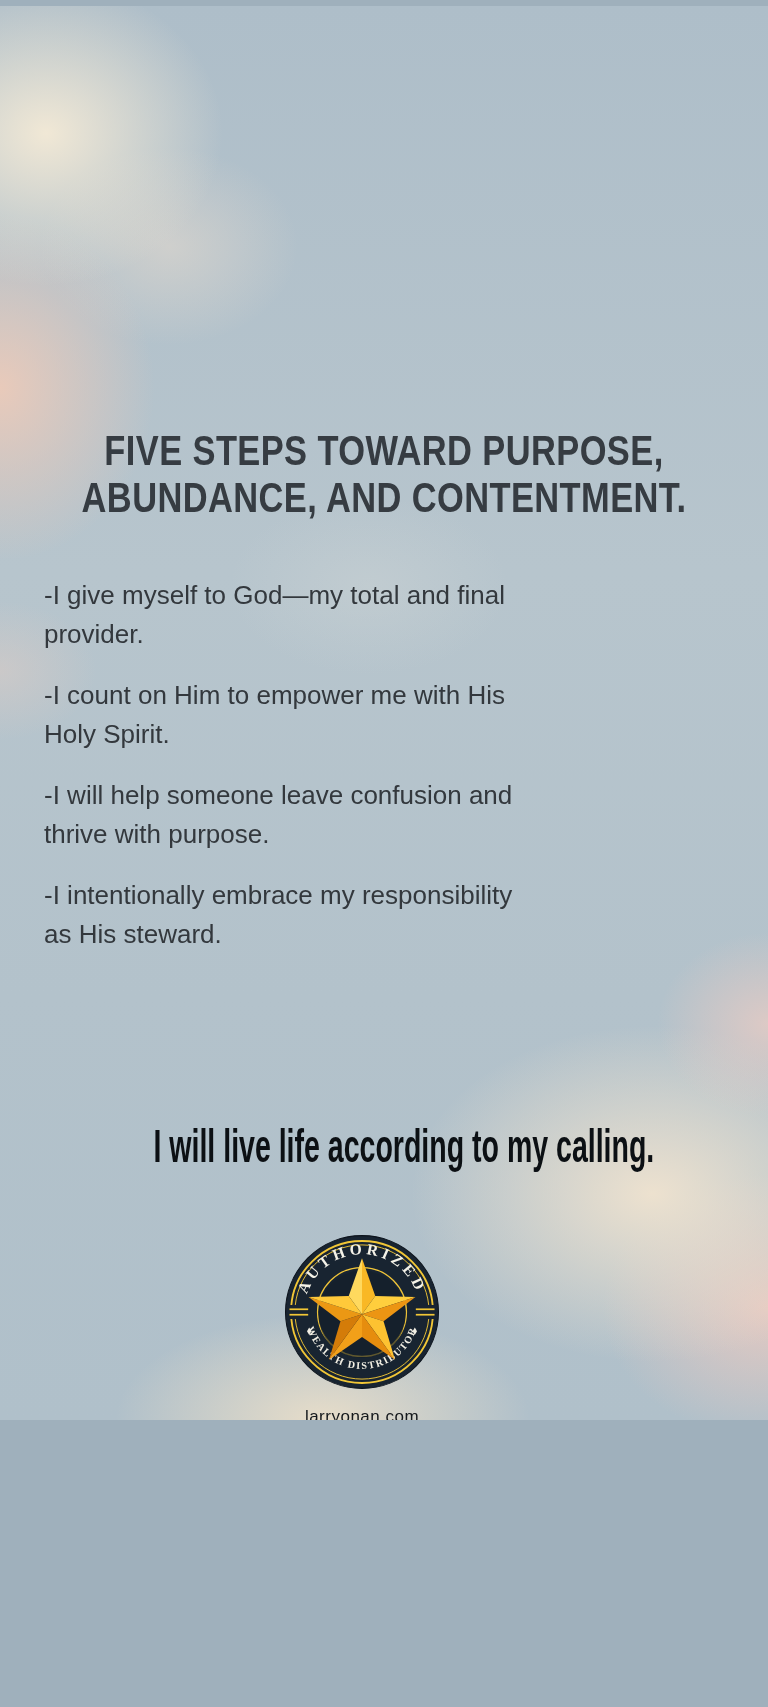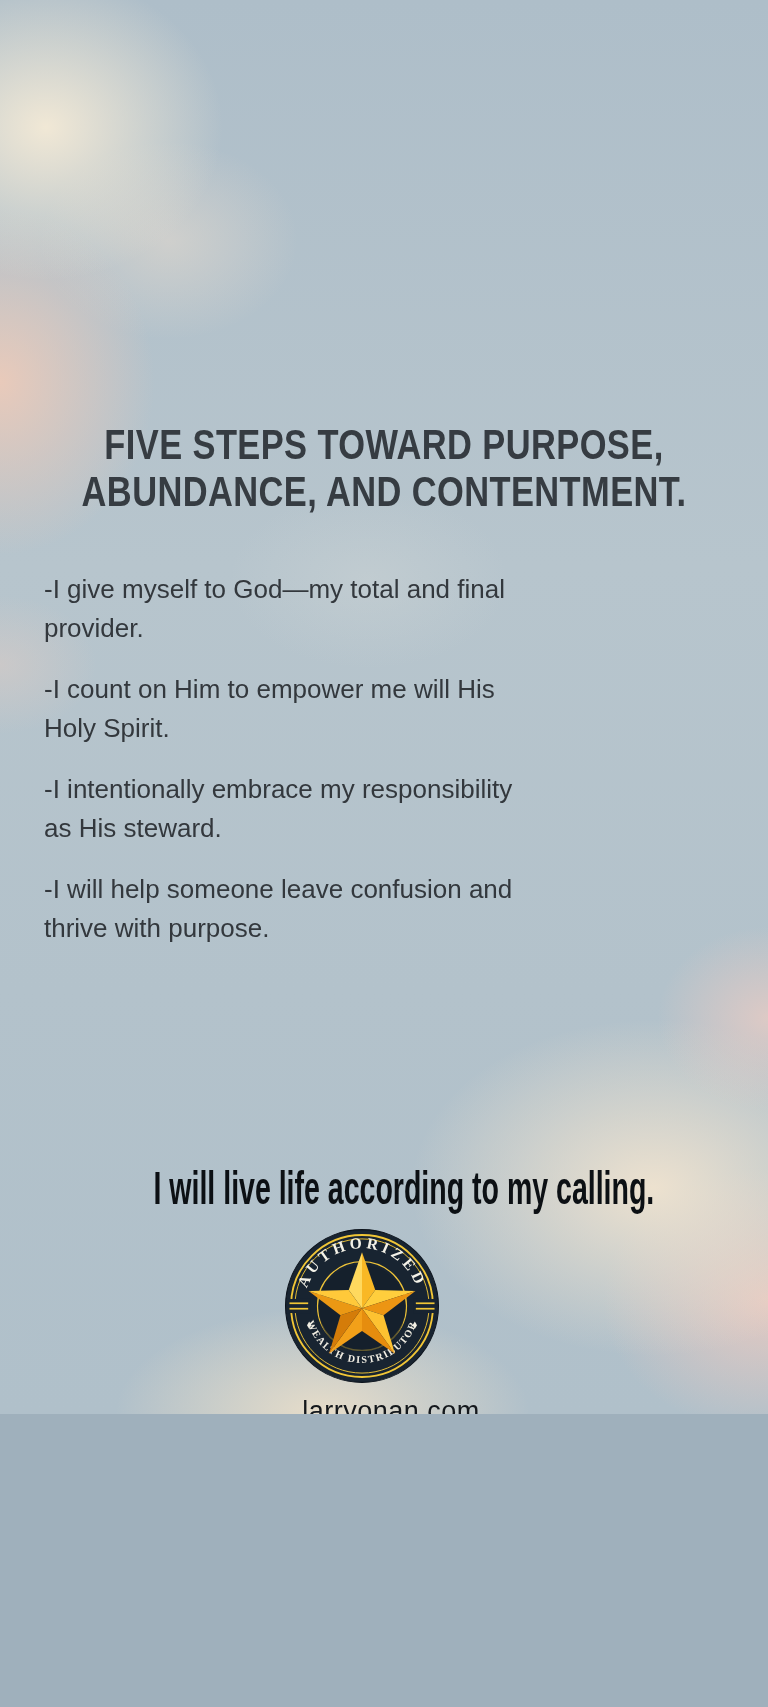--- a/index.html
+++ b/index.html
@@ -1,17 +1,17 @@
 <!DOCTYPE html>
 <html><head>
 <meta charset="utf-8">
 <style>
   html,body{margin:0;padding:0;background:#9fb0bc;}
   .canvas{
-    position:relative;width:768px;height:1414px;margin:0 auto;overflow:hidden;
+    position:relative;width:768px;height:1414px;margin:6px auto;overflow:hidden;
     background-color:#b4c2cc;
     background-image:
       radial-gradient(ellipse 32% 15% at 6% 9%,  rgba(244,234,214,0.95), rgba(244,234,214,0) 72%),
       radial-gradient(ellipse 28% 17% at 0% 27%, rgba(240,203,184,0.88), rgba(240,203,184,0) 72%),
       radial-gradient(ellipse 24% 10% at 22% 17%,rgba(231,219,206,0.55), rgba(231,219,206,0) 70%),
       radial-gradient(ellipse 18% 7%  at 0% 47%, rgba(228,206,196,0.45), rgba(228,206,196,0) 70%),
       radial-gradient(ellipse 26% 9%  at 48% 41%,rgba(208,214,214,0.40), rgba(208,214,214,0) 70%),
       radial-gradient(ellipse 20% 9%  at 100% 72%,rgba(239,205,195,0.70), rgba(239,205,195,0) 72%),
       radial-gradient(ellipse 45% 17% at 85% 84%, rgba(240,227,207,0.95), rgba(240,227,207,0) 70%),
       radial-gradient(ellipse 30% 13% at 100% 92%,rgba(238,203,192,0.85), rgba(238,203,192,0) 72%),
@@ -25,54 +25,54 @@
     font-size:42px;line-height:47px;letter-spacing:0.5px;
     color:#363c42;transform:scaleX(0.82);transform-origin:50% 50%;
   }
   .steps{position:absolute;top:570px;left:44px;right:18px;}
   .step{
     margin:0 0 22px 0;white-space:pre-line;
     font-family:"Liberation Sans",sans-serif;font-weight:400;
     font-size:26px;line-height:39px;letter-spacing:0px;
     color:#33383d;
   }
-  .affirmation{position:absolute;top:1160px;left:0;right:0;text-align:center;}
+  .affirmation{position:absolute;top:1112px;left:0;right:0;text-align:center;}
   .affirmation .inner{
     display:inline-block;white-space:nowrap;
     font-family:"Liberation Sans",sans-serif;font-weight:700;
     font-size:46px;line-height:56px;letter-spacing:0px;
     color:#0c1014;transform:scaleX(0.62);transform-origin:50% 50%;
   }
   .badge{position:absolute;top:1228px;left:284px;width:156px;height:156px;}
   .badge svg{display:block;width:156px;height:156px;}
   .arc-top{font-family:"Liberation Serif",serif;font-weight:700;font-size:20px;letter-spacing:5px;fill:#f4f2e8;text-anchor:middle;}
   .arc-bottom{font-family:"Liberation Serif",serif;font-weight:700;font-size:13px;letter-spacing:2px;fill:#f2efe4;text-anchor:middle;}
   .website{
     position:absolute;top:1394px;left:0;width:724px;text-align:center;
     font-family:"Liberation Sans",sans-serif;font-weight:400;
-    font-size:27px;line-height:34px;letter-spacing:0.5px;color:#14181c;padding-left:29px;
+    font-size:17px;line-height:34px;letter-spacing:0.5px;color:#14181c;
   }
 </style>
 </head>
 <body>
 
 <div class="canvas">
 
   <h1 class="title">FIVE STEPS TOWARD PURPOSE,
 ABUNDANCE, AND CONTENTMENT.</h1>
 
   <div class="steps">
     <p class="step">-I give myself to God—my total and final
 provider.</p>
-    <p class="step">-I count on Him to empower me will His
+    <p class="step">-I count on Him to empower me with His
 Holy Spirit.</p>
+    <p class="step">-I will help someone leave confusion and
+thrive with purpose.</p>
     <p class="step">-I intentionally embrace my responsibility
 as His steward.</p>
-    <p class="step">-I will help someone leave confusion and
-thrive with purpose.</p>
   </div>
 
   <div class="affirmation">
     <span class="inner">I will live life according to my calling.</span>
   </div>
 
   <div class="badge">
     <svg viewBox="0 0 200 200" aria-hidden="true">
 
       <circle cx="100" cy="100" r="98" fill="#182431"></circle>

